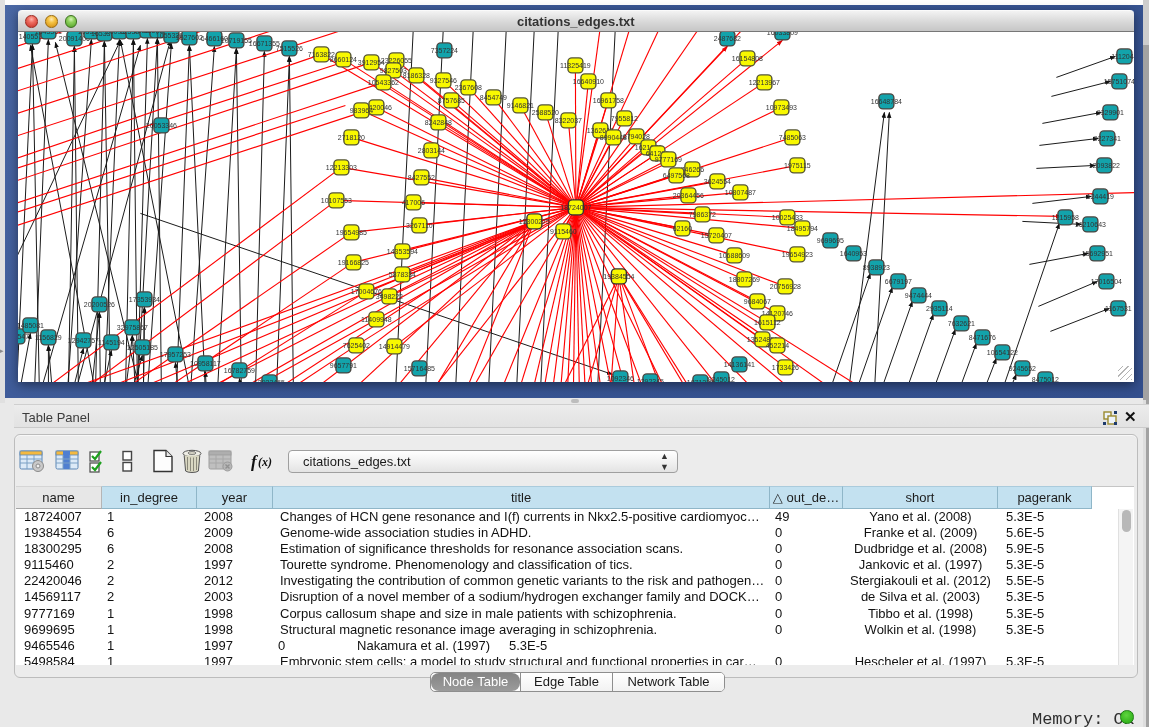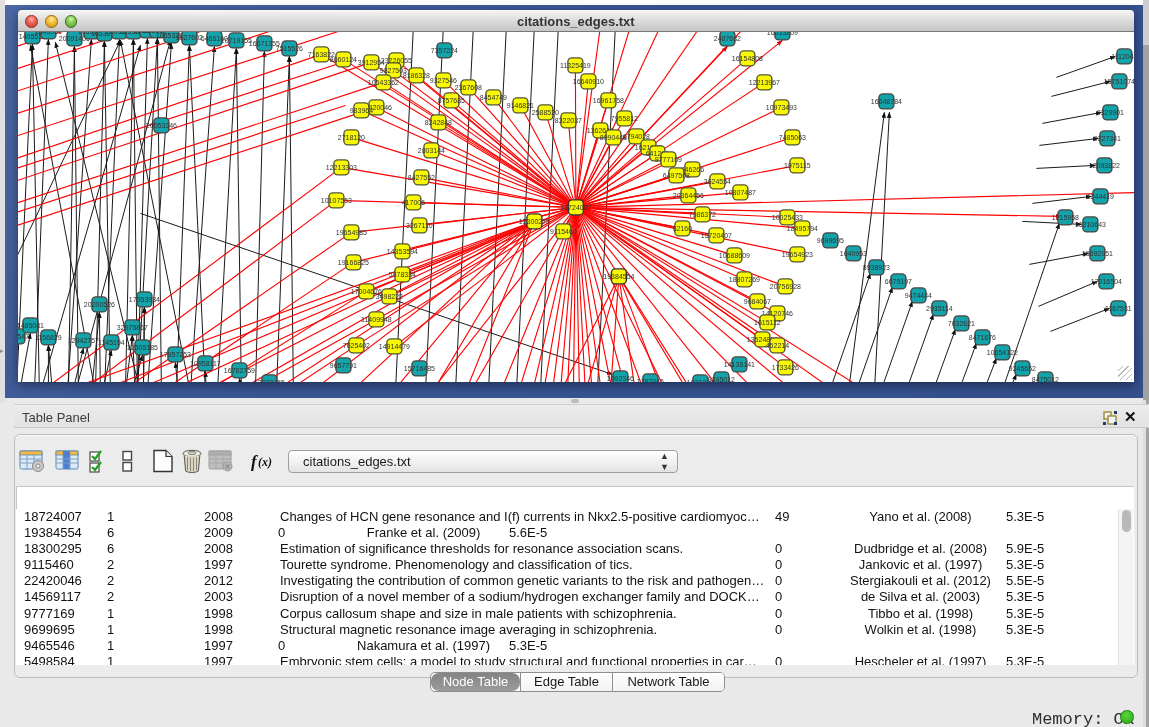--- a/index.html
+++ b/index.html
@@ -647,34 +647,44 @@
   <path d="M2 11h22M2 15h22M9 7v14M16 7v14" stroke="#a4a4a4" stroke-width="1" fill="none"></path>
   <circle cx="20.5" cy="18.5" r="4.5" fill="#b5b5b5" stroke="#989898"></circle>
   <path d="M18.5 16.5l4 4m0-4l-4 4" stroke="#8d8d8d" stroke-width="1.4"></path>
  </g>
  <text x="233" y="19" font-family="Liberation Serif, serif" font-style="italic" font-weight="bold" font-size="17" fill="#111">f</text>
  <text x="240" y="18" font-family="Liberation Serif, serif" font-style="italic" font-weight="bold" font-size="12" fill="#111">(x)</text>
 </g>
 </svg>
   <div id="combo">citations_edges.txt<div class="arr">▲<br>▼</div></div>
   <div id="tablewhite"></div>
+  <div id="thead">
+    <div style="width:86px">name</div>
+    <div style="width:95px">in_degree</div>
+    <div style="width:76px">year</div>
+    <div style="width:497px">title</div>
+    <div style="width:73px">△ out_de…</div>
+    <div style="width:155px">short</div>
+    <div style="width:94px">pagerank</div>
+  </div>
   <div id="tbody">
 <div class="tr">
         <div class="c0">18724007</div>
         <div class="c1">1</div>
         <div class="c2">2008</div>
         <div class="c3">Changes of HCN gene resonance and I(f) currents in Nkx2.5-positive cardiomyoc…</div>
         <div class="c4">49</div>
         <div class="c5">Yano et al. (2008)</div>
         <div class="c6">5.3E-5</div>
       </div>
 <div class="tr">
         <div class="c0">19384554</div>
         <div class="c1">6</div>
         <div class="c2">2009</div>
+        <div class="c3">Genome-wide association studies in ADHD.</div>
         <div class="c4">0</div>
         <div class="c5">Franke et al. (2009)</div>
         <div class="c6">5.6E-5</div>
       </div>
 <div class="tr">
         <div class="c0">18300295</div>
         <div class="c1">6</div>
         <div class="c2">2008</div>
         <div class="c3">Estimation of significance thresholds for resonance association scans.</div>
         <div class="c4">0</div>

